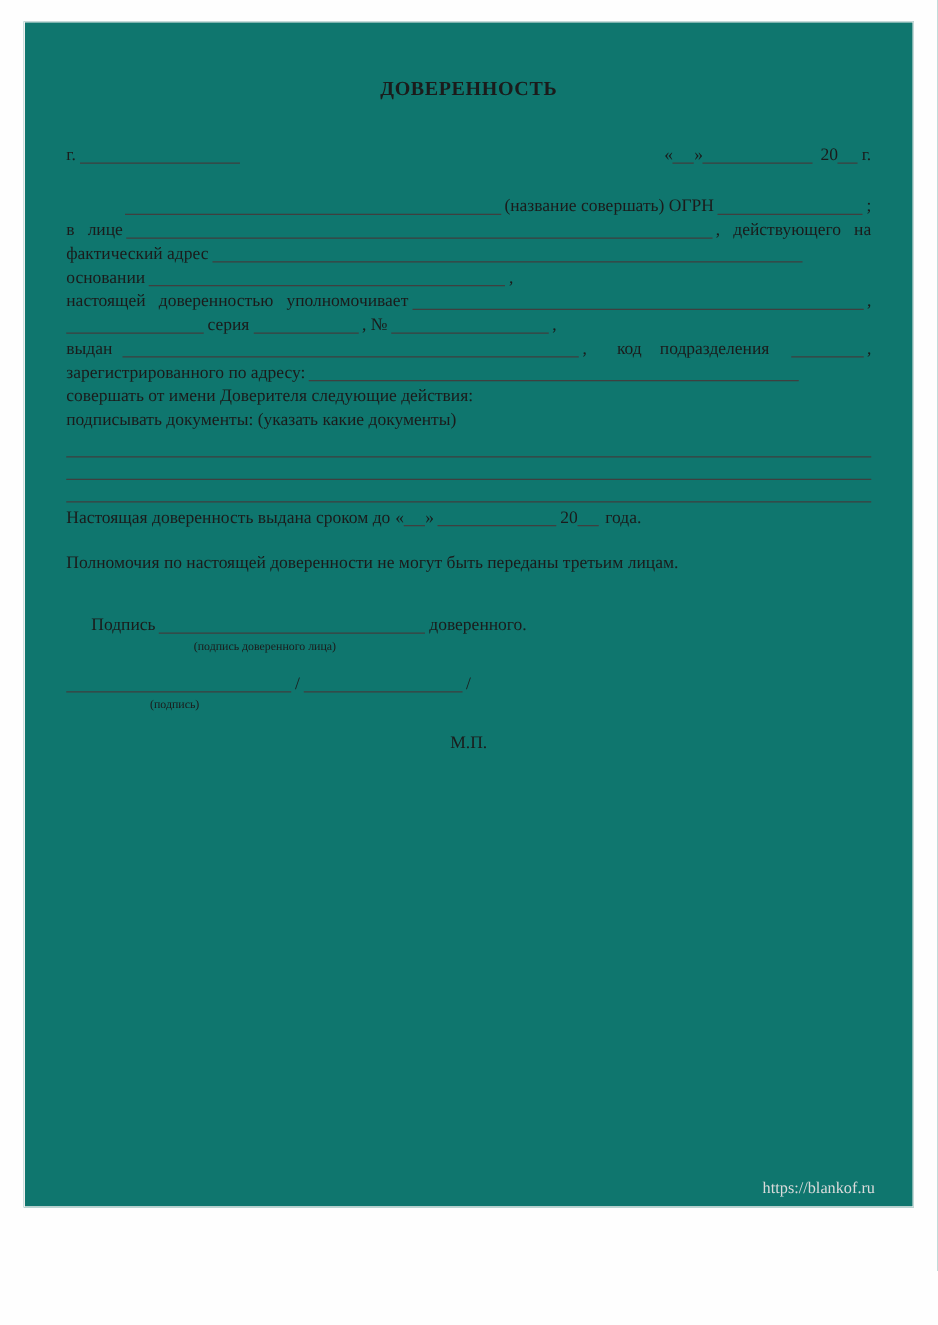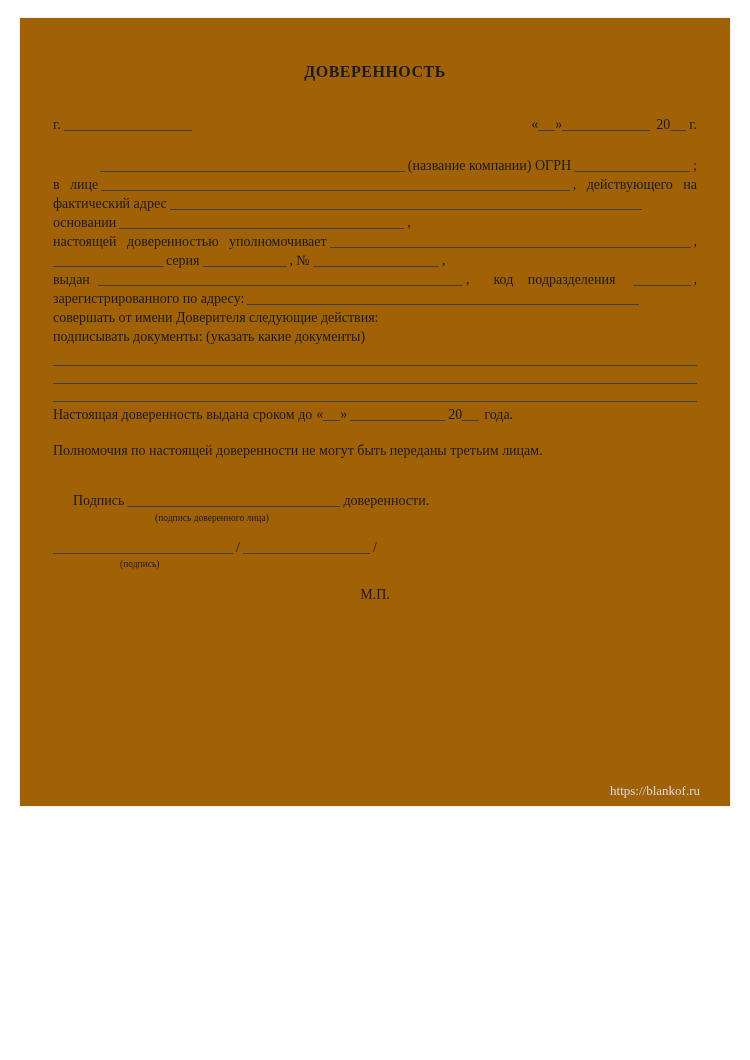--- a/index.html
+++ b/index.html
@@ -1,20 +1,20 @@
 <!DOCTYPE html>
 <html><head>
 <meta charset="utf-8">
 <style>
   * { margin:0; padding:0; box-sizing:border-box; }
   html,body { width:750px; height:1060px; background:#fefefe; }
   body { font-family:"Liberation Serif", serif; color:#1b1b1b; position:relative; }
   .page {
-    position:absolute; left:19px; top:17px; width:712px; height:790px;
-    background:#a16207; border:1px solid #f0f0f0; padding:45px 33px 0 33px;
+    position:absolute; left:19px; top:17px; width:712px; height:949px;
+    background:#0f766e; border:1px solid #f0f0f0; padding:45px 33px 0 33px;
     font-size:14px;
   }
   .title { text-align:center; font-weight:bold; font-size:16px; letter-spacing:0.5px; margin-bottom:34px; }
   .ln { display:flex; align-items:flex-end; line-height:19px; min-height:19px; }
   .txt { white-space:pre; }
   .bl { border-bottom:1px solid #3f3f3f; height:0; align-self:flex-end; margin:0 3px 3px 3px; display:block; }
   .grow { flex:1 1 auto; }
   .spacer { flex:1 1 auto; }
   .hdr { margin-bottom:22px; }
   .blank-lines { margin-top:5px; }
@@ -51,21 +51,21 @@
     <span class="txt">»</span>
     <span class="bl" style="width:88px; margin:0 0 3px 0"></span>
     <span class="txt" style="margin-left:6px">20</span>
     <span class="bl" style="width:16px; margin:0 0 3px 0"></span>
     <span class="txt" style="margin-left:3px">г.</span>
   </div>
 
   <div class="ln">
     <span style="width:44px"></span>
     <span class="bl grow"></span>
-    <span class="txt">(название компании) ОГРН</span>
+    <span class="txt">(название совершать) ОГРН</span>
     <span class="bl" style="width:116px"></span>
     <span class="txt">;</span>
   </div>
 
 
   <div class="ln">
     <span class="txt jspace">в лице</span>
     <span class="bl grow"></span>
     <span class="txt jspace">, действующего на</span>
   </div>
@@ -140,21 +140,21 @@
     <span class="txt" style="margin-left:5px">года.</span>
   </div>
 
   <div class="ln no-transfer">
     <span class="txt">Полномочия по настоящей доверенности не могут быть переданы третьим лицам.</span>
   </div>
 
   <div class="ln sig-row">
     <span class="txt">Подпись</span>
     <span class="bl" style="width:213px"></span>
-    <span class="txt">доверенности.</span>
+    <span class="txt">доверенного.</span>
   </div>
   <div class="cap cap1">(подпись доверенного лица)</div>
 
   <div class="ln sig-line-row">
     <span class="bl" style="width:180px; margin-left:0"></span>
     <span class="txt">/</span>
     <span class="bl" style="width:127px"></span>
     <span class="txt">/</span>
   </div>
   <div class="cap cap2">(подпись)</div>

